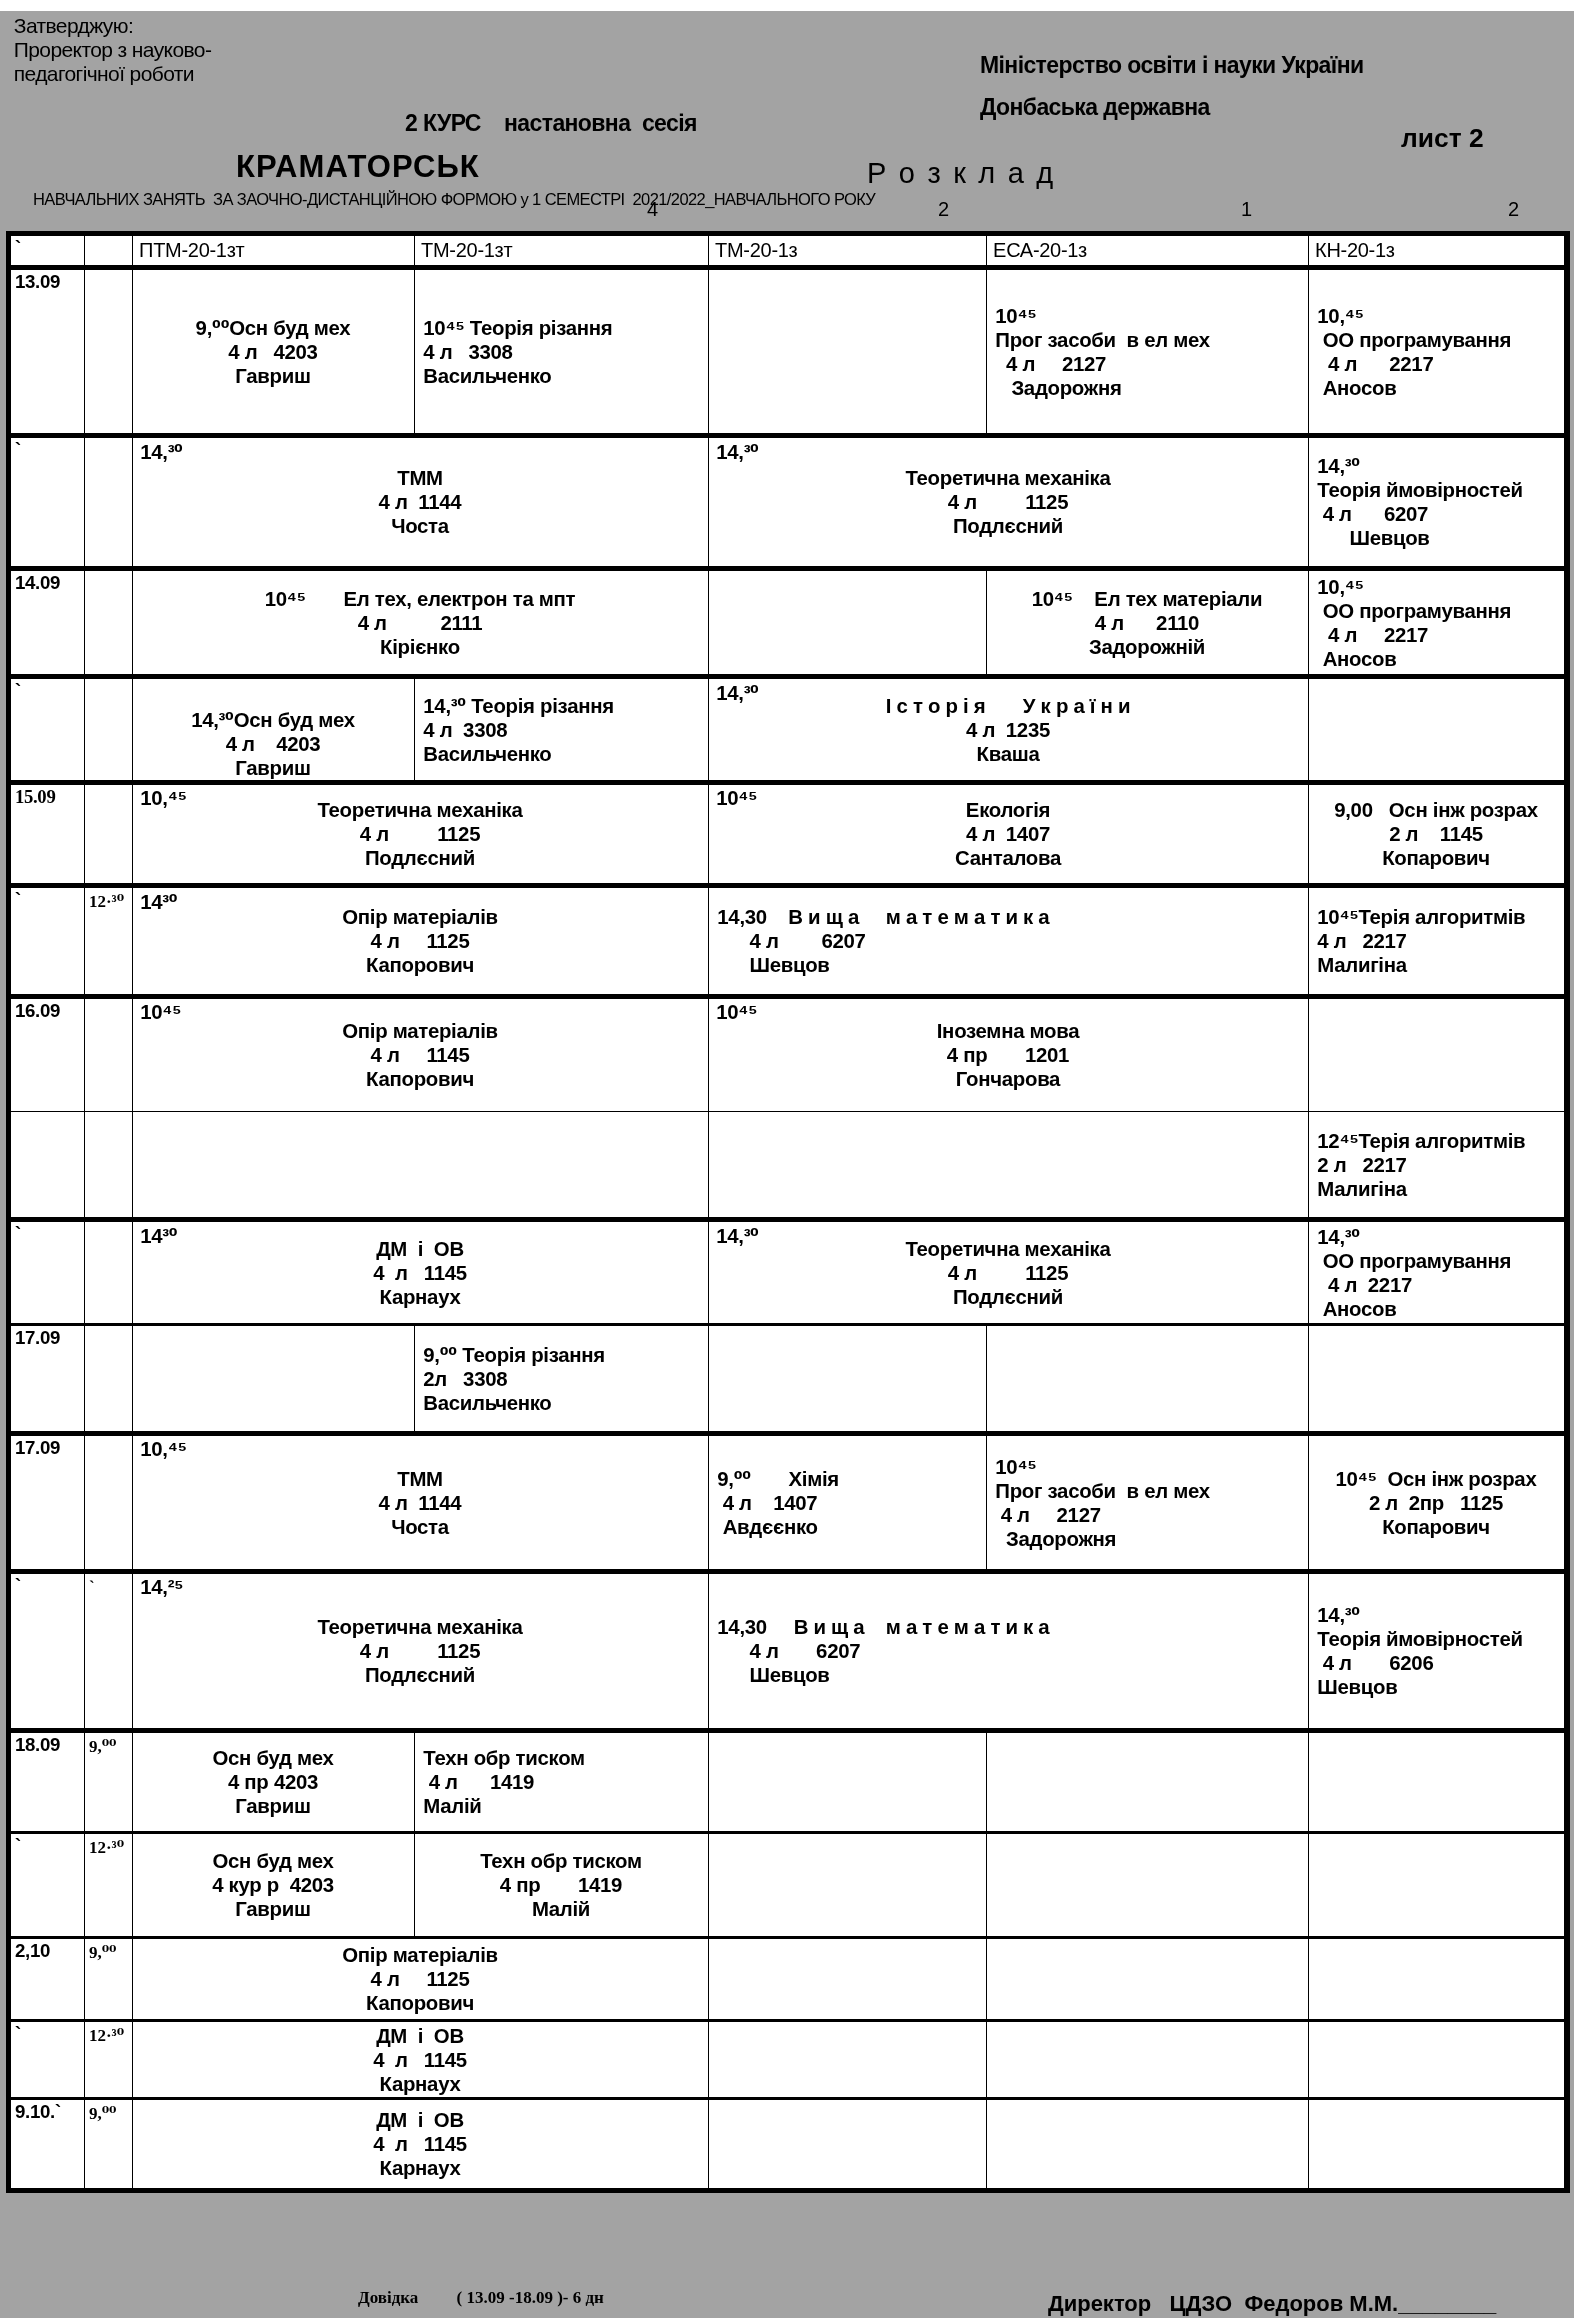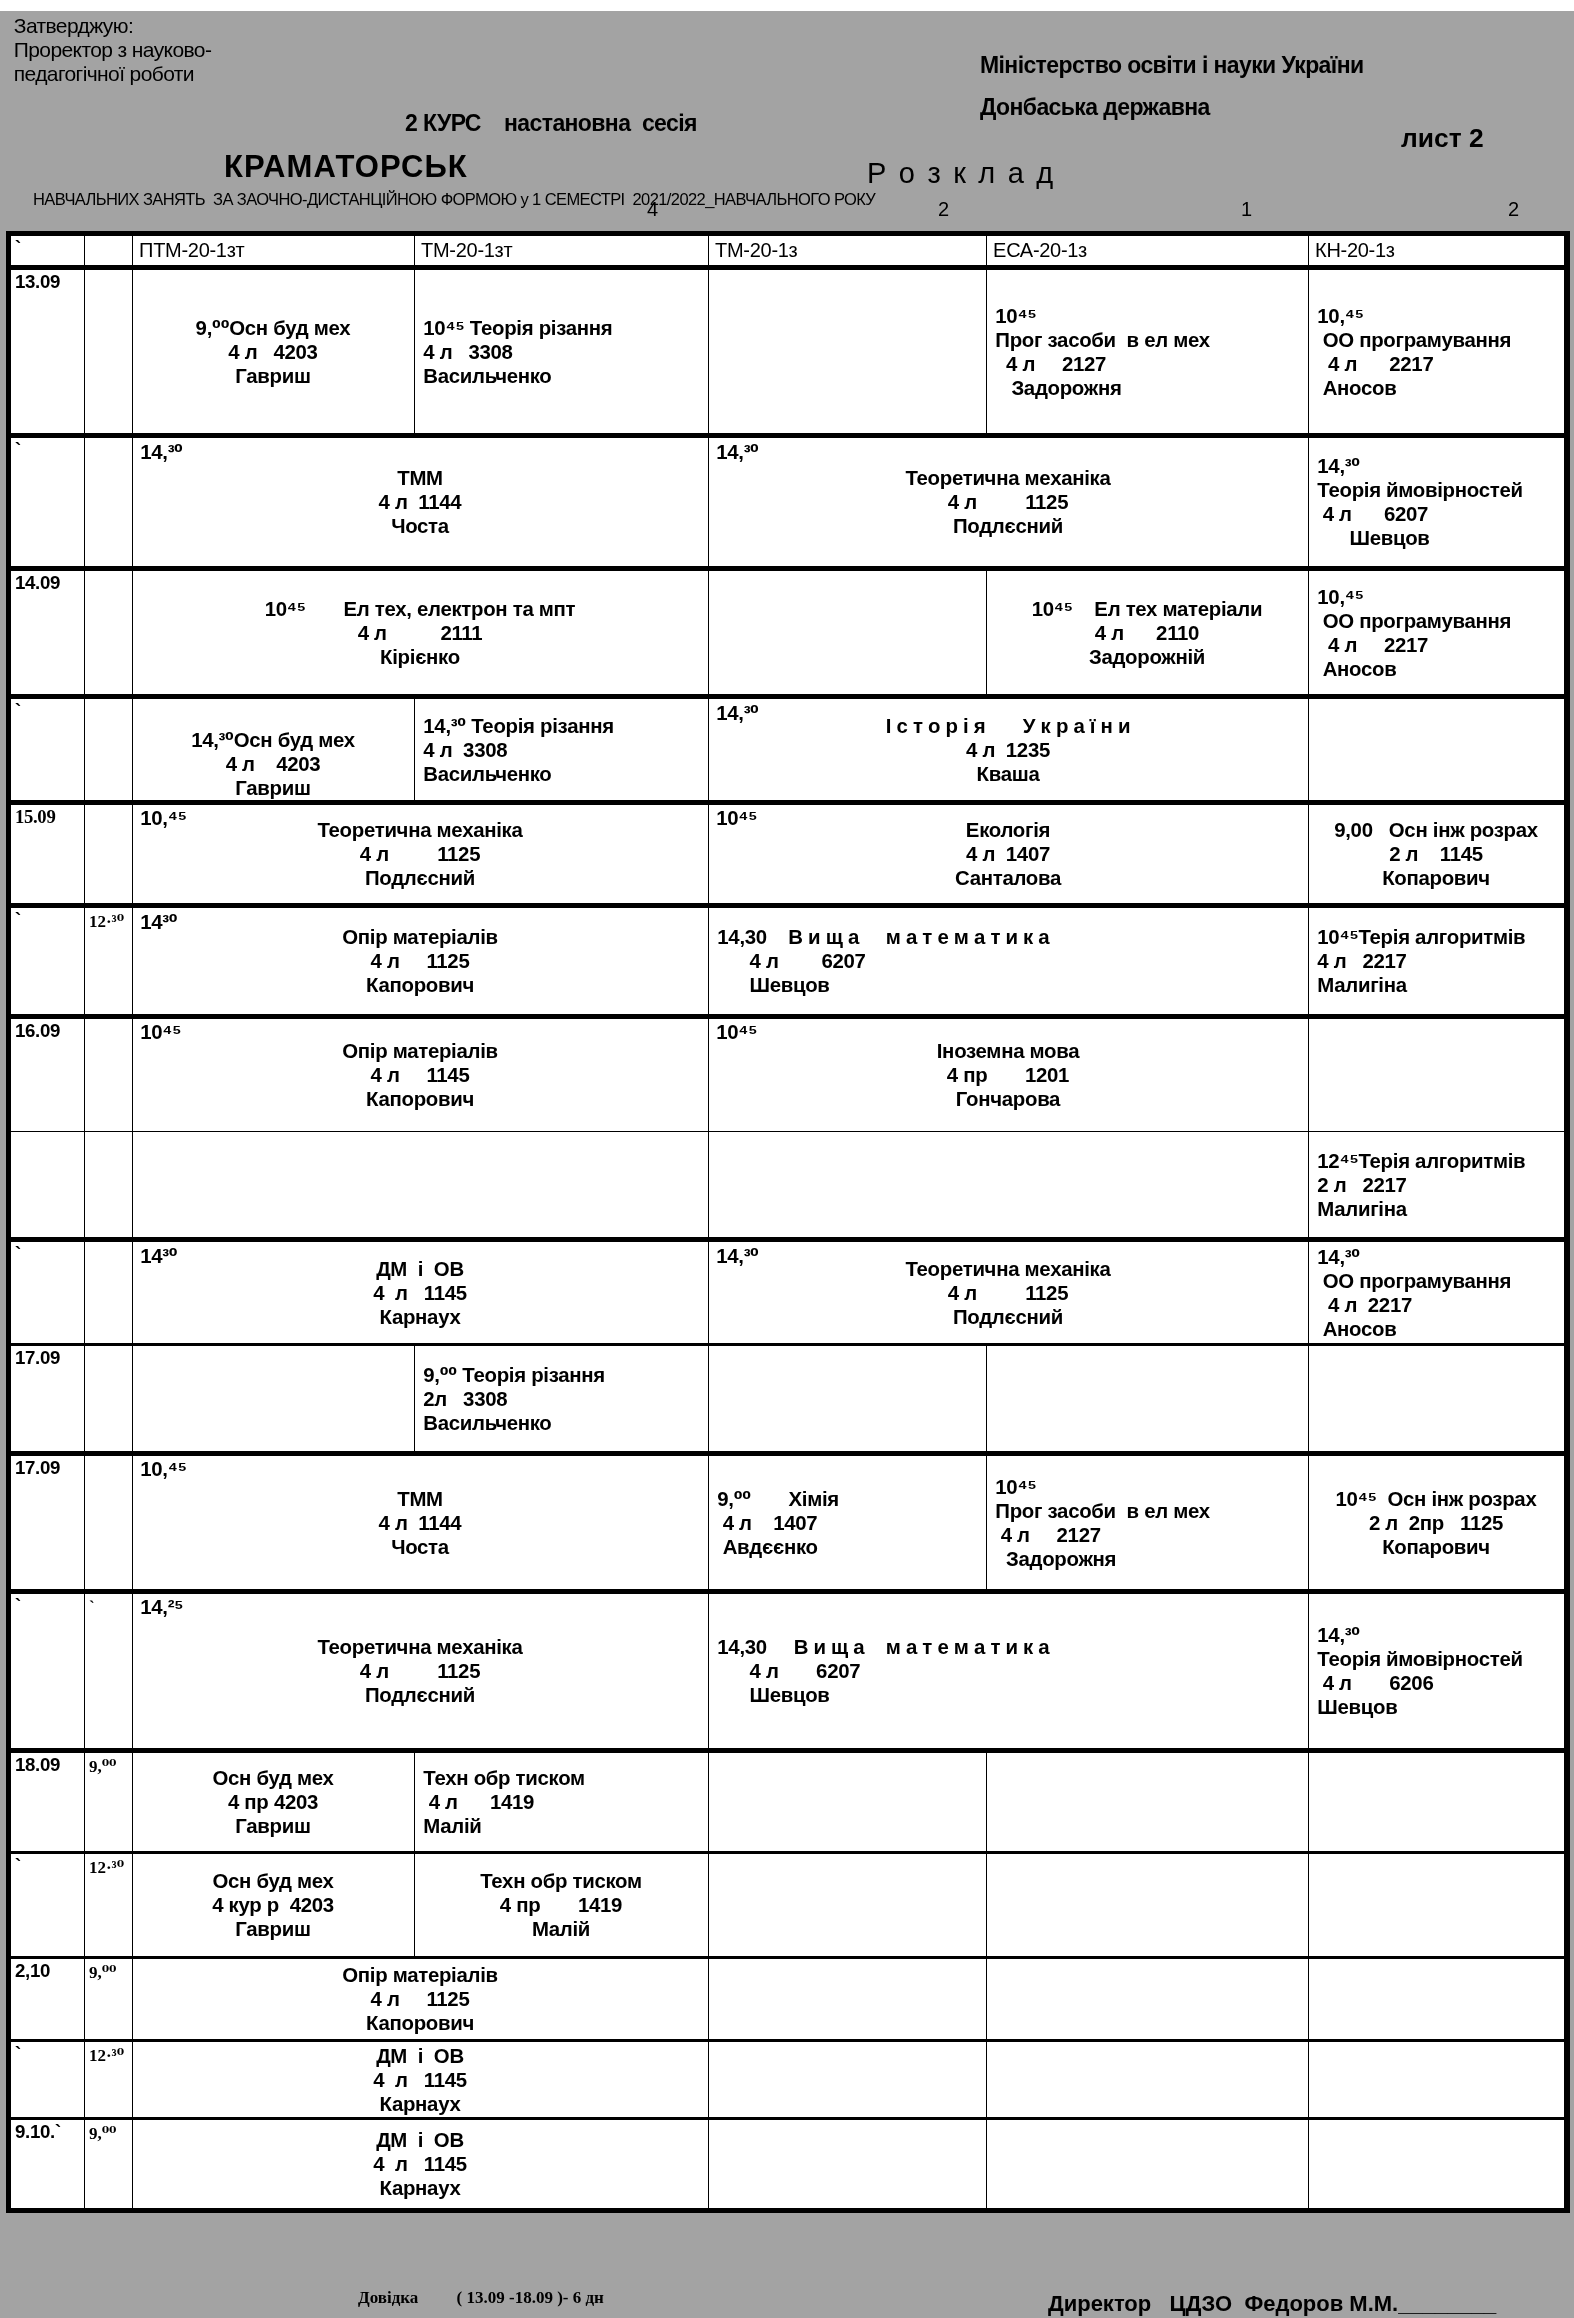--- a/index.html
+++ b/index.html
@@ -1,21 +1,21 @@
 <!DOCTYPE html>
 <html style="font-size:8.8px"><head>
 <meta charset="utf-8">
 <style>
   html,body{margin:0;padding:0;background:#fff;}
   .sheet{position:relative;width:1575px;height:2319px;background:#a3a3a3;color:#000;
          font-family:"Liberation Sans","DejaVu Sans",sans-serif;overflow:hidden;margin-top:11px;}
   
   .approve{position:absolute;left:13.8px;top:3.3px;font-size:21px;line-height:24px;letter-spacing:-0.6px;}
   .course{position:absolute;left:405px;top:99px;font-size:23px;font-weight:700;letter-spacing:-0.6px;white-space:pre;}
-  .city{position:absolute;left:224px;top:138px;font-size:31px;font-weight:700;letter-spacing:1.1px;}
+  .city{position:absolute;left:236px;top:138px;font-size:31px;font-weight:700;letter-spacing:1.1px;}
   .subtitle{position:absolute;left:33px;top:179px;font-size:16.5px;letter-spacing:-0.6px;white-space:pre;}
   .ministry{position:absolute;left:980px;top:33px;font-size:23px;font-weight:700;line-height:42px;letter-spacing:-0.6px;}
   .sheetnum{position:absolute;left:1401px;top:112px;font-size:26.4px;font-weight:700;}
   .rozklad{position:absolute;left:867px;top:146px;font-size:29px;letter-spacing:2.2px;white-space:pre;}
   .mn{position:absolute;top:187px;font-size:20px;}
   .mn1{left:647px;} .mn2{left:938px;} .mn3{left:1241px;} .mn4{left:1508px;}
   
   .table{position:absolute;left:5.5px;top:220px;width:1564px;border:5.5px solid #000;background:#fff;box-sizing:border-box;}
   .trow{display:grid;grid-template-columns:74px 48px 282px 294px 278px 322px 1fr;
         box-sizing:border-box;border-top:0 solid #000;}
@@ -115,21 +115,21 @@
           <div class="ln">4 л         1125</div>
           <div class="ln">Подлєсний</div>
         </div>
         <div class="cell left" style="grid-column: 7 / span 1;">
           <div class="ln">14,³⁰</div>
           <div class="ln">Теорія ймовірностей</div>
           <div class="ln"> 4 л      6207</div>
           <div class="ln">      Шевцов</div>
         </div>
       </div>
-      <div class="trow" style="height: 128px; border-top-width: 5.5px;">
+      <div class="trow" style="height: 108px; border-top-width: 5.5px;">
         <div class="cell datec" style="grid-column: 1 / span 1;">14.09</div>
         <div class="cell timec" style="grid-column: 2 / span 1;"></div>
         <div class="cell" style="grid-column: 3 / span 2;">
           <div class="ln">10⁴⁵       Ел тех, електрон та мпт</div>
           <div class="ln">4 л          2111</div>
           <div class="ln">Кірієнко</div>
         </div>
         <div class="cell" style="grid-column: 5 / span 1;"></div>
         <div class="cell" style="grid-column: 6 / span 1;">
           <div class="ln">10⁴⁵    Ел тех матеріали</div>

